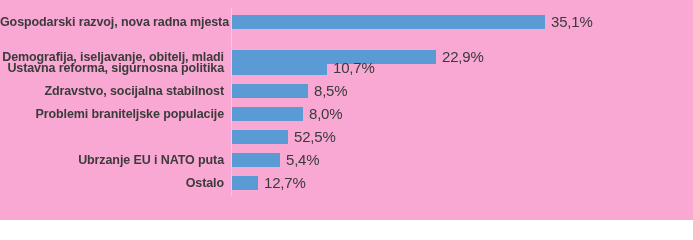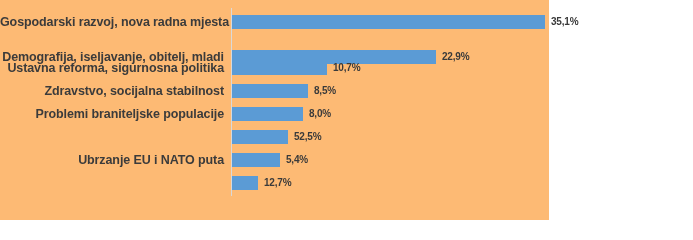--- a/index.html
+++ b/index.html
@@ -8,23 +8,23 @@
     background: #ffffff;
   }
   body {
     width: 693px;
     height: 220px;
     font-family: "Liberation Sans", sans-serif;
     overflow: hidden;
   }
   #chart-root {
     position: relative;
-    width: 549px;
+    width: 693px;
     height: 220px;
-    background: #fdba74;
+    background: #f9a8d4;
     box-sizing: border-box;
   }
   #plot-area {
     position: absolute;
     left: 0;
     top: 0;
     width: 693px;
     height: 220px;
   }
   #axis-line {
@@ -56,22 +56,22 @@
     letter-spacing: -0.1px;
   }
   .bar {
     position: absolute;
     left: 232px;
     height: 14px;
     background: #5b9bd5;
   }
   .value-label {
     position: absolute;
-    font-size: 10px;
-    font-weight: bold;
+    font-size: 15px;
+    font-weight: normal;
     color: #3a3a3a;
     line-height: 14px;
     white-space: nowrap;
     letter-spacing: -0.2px;
   }
 </style>
 </head>
 <body>
 
 <div id="chart-root">
@@ -107,19 +107,20 @@
         <div class="bar-row" style="top: 125px;">
           <div class="bar" style="width: 56px; top: 4.5px; background: rgb(91, 155, 213);"></div>
           <div class="value-label" style="left: 294px;">52,5%</div>
         </div>
         <div class="bar-row" style="top: 148px;">
           <div class="cat-label">Ubrzanje EU i NATO puta</div>
           <div class="bar" style="width: 48px; top: 4.5px; background: rgb(91, 155, 213);"></div>
           <div class="value-label" style="left: 286px;">5,4%</div>
         </div>
         <div class="bar-row" style="top: 171px;">
+          <div class="cat-label">Ostalo</div>
           <div class="bar" style="width: 26px; top: 4.5px; background: rgb(91, 155, 213);"></div>
           <div class="value-label" style="left: 264px;">12,7%</div>
         </div>
       </div>
   </div>
 
 </div>
 
 </body></html>

